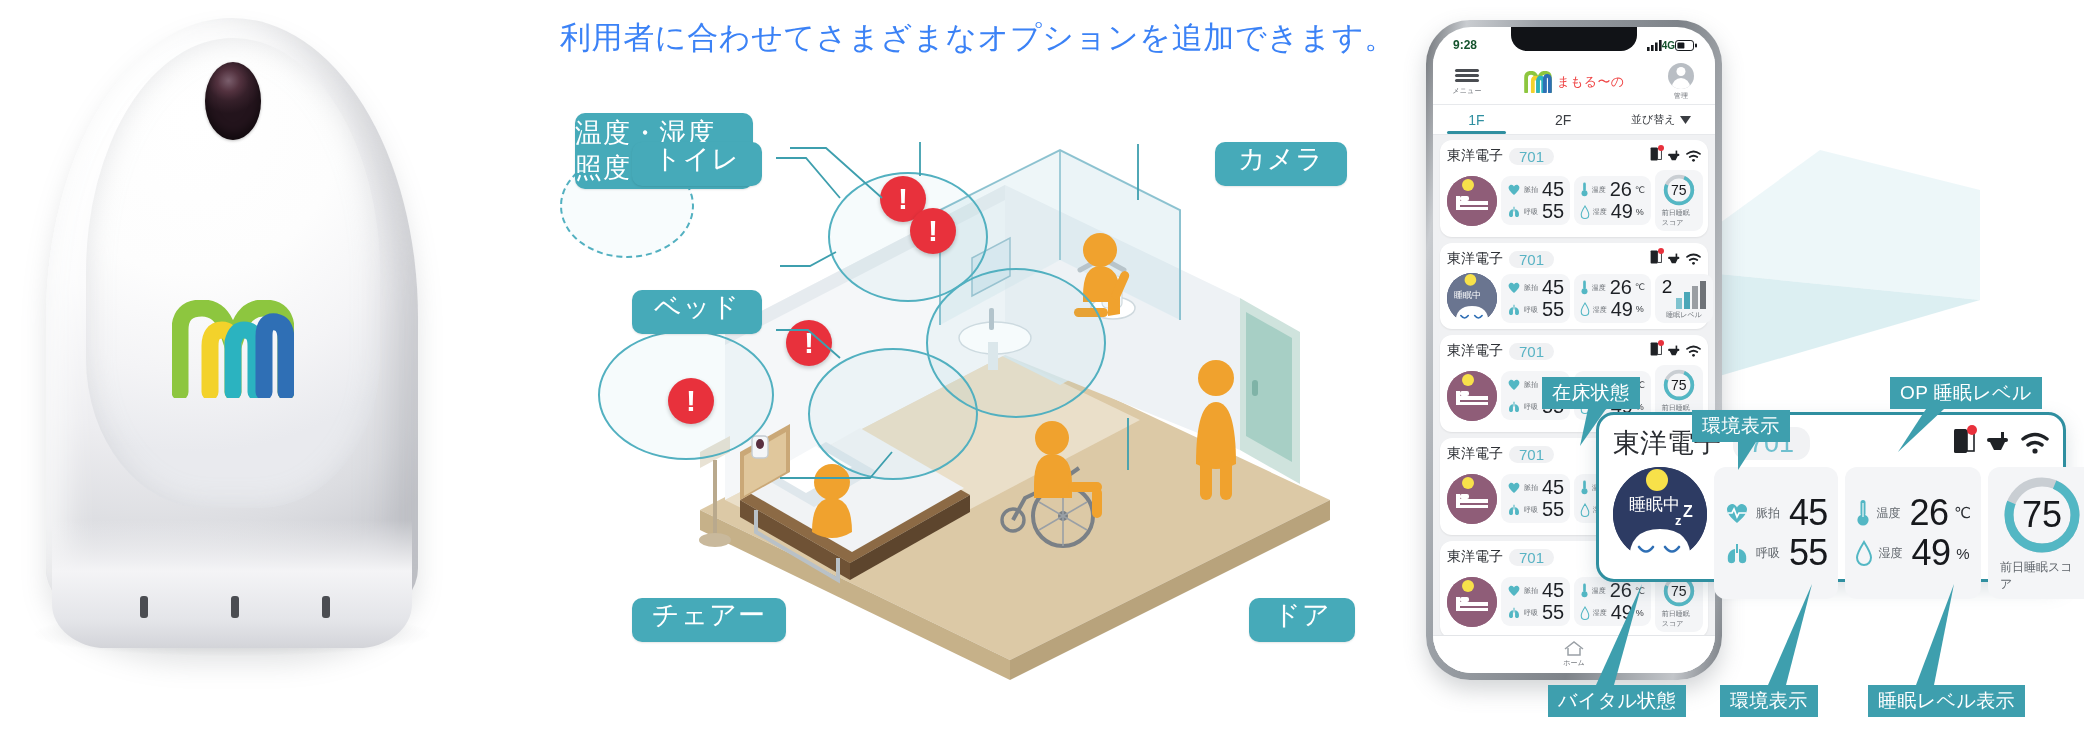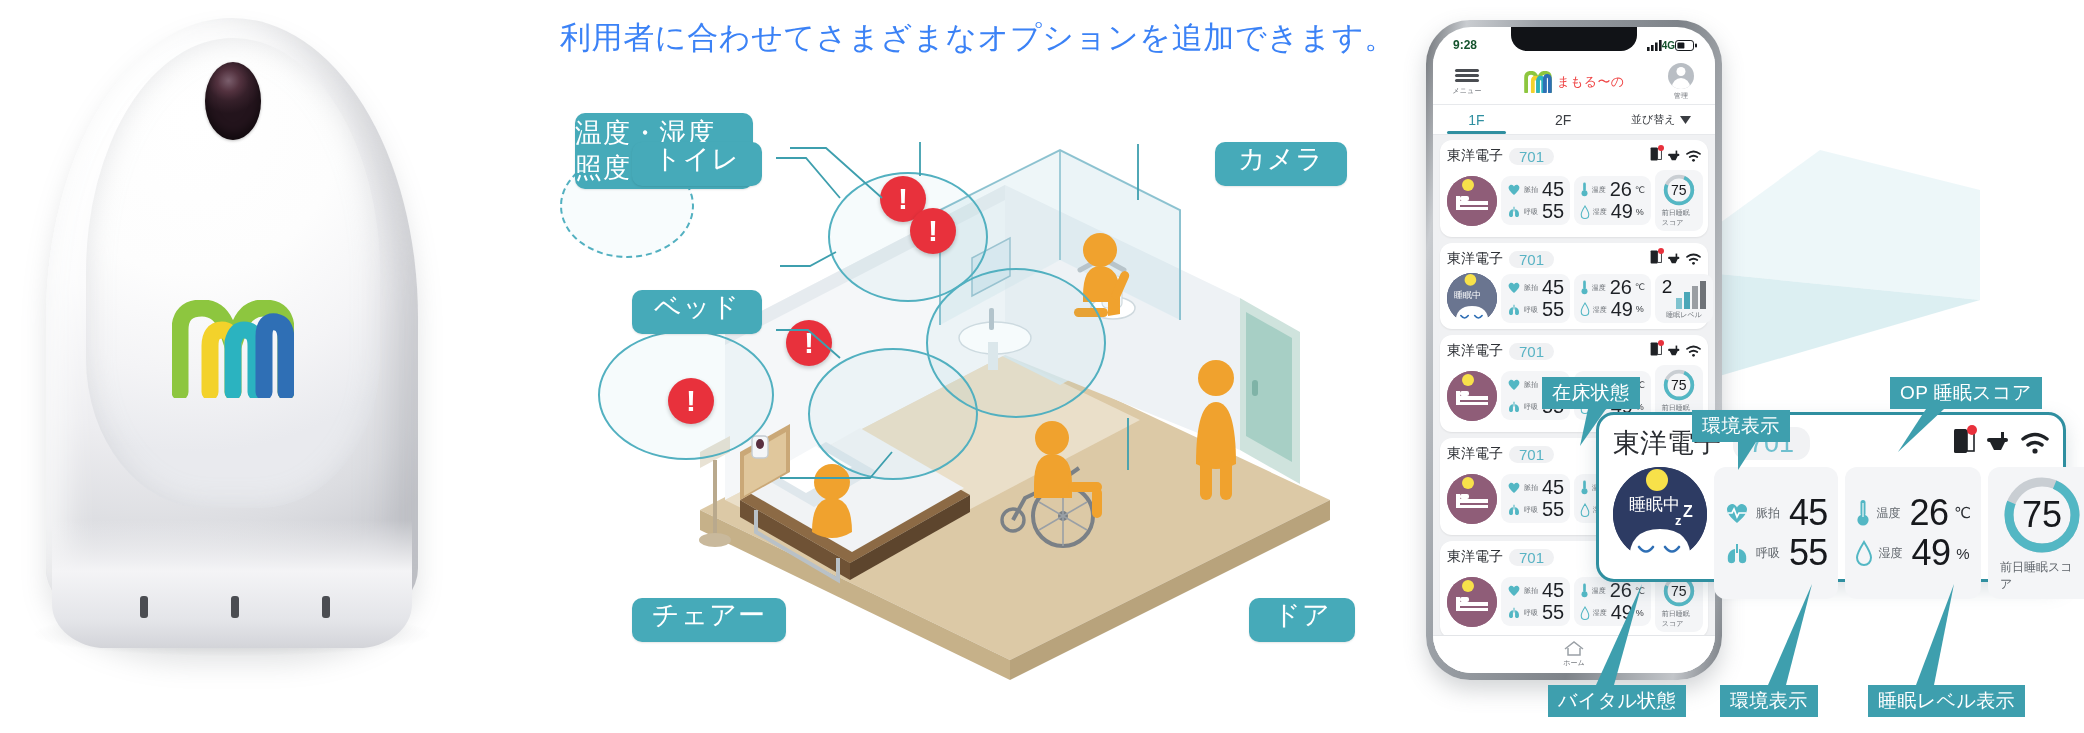--- a/index.html
+++ b/index.html
@@ -1003,21 +1003,21 @@
           </div>
           <span class="z-score-cap">前日睡眠スコア</span>
         </div>
 
       </div>
     </div>
 
 
     <div class="abs flat-tag" style="left:122px; top:377px; height:32px;">在床状態</div>
     <div class="abs flat-tag" style="left:272px; top:410px; height:32px;">環境表示</div>
-    <div class="abs flat-tag" style="left:470px; top:377px; height:32px;">OP 睡眠スコア</div>
+    <div class="abs flat-tag" style="left:470px; top:377px; height:32px;">OP 睡眠レベル</div>
     <div class="abs flat-tag" style="left:128px; top:685px; height:32px;">バイタル状態</div>
     <div class="abs flat-tag" style="left:300px; top:685px; height:32px;">環境表示</div>
     <div class="abs flat-tag" style="left:448px; top:685px; height:32px;">睡眠レベル表示</div>
 
     <svg class="abs" style="left:0;top:0;width:664px;height:733px;pointer-events:none;">
       <polygon points="168,409 186,409 160,446" fill="#3e9fae"></polygon>
       <polygon points="318,442 336,442 318,470" fill="#3e9fae"></polygon>
       <polygon points="506,409 524,409 478,452" fill="#3e9fae"></polygon>
       <polygon points="176,685 194,685 222,584" fill="#3e9fae"></polygon>
       <polygon points="348,685 366,685 392,584" fill="#3e9fae"></polygon>

